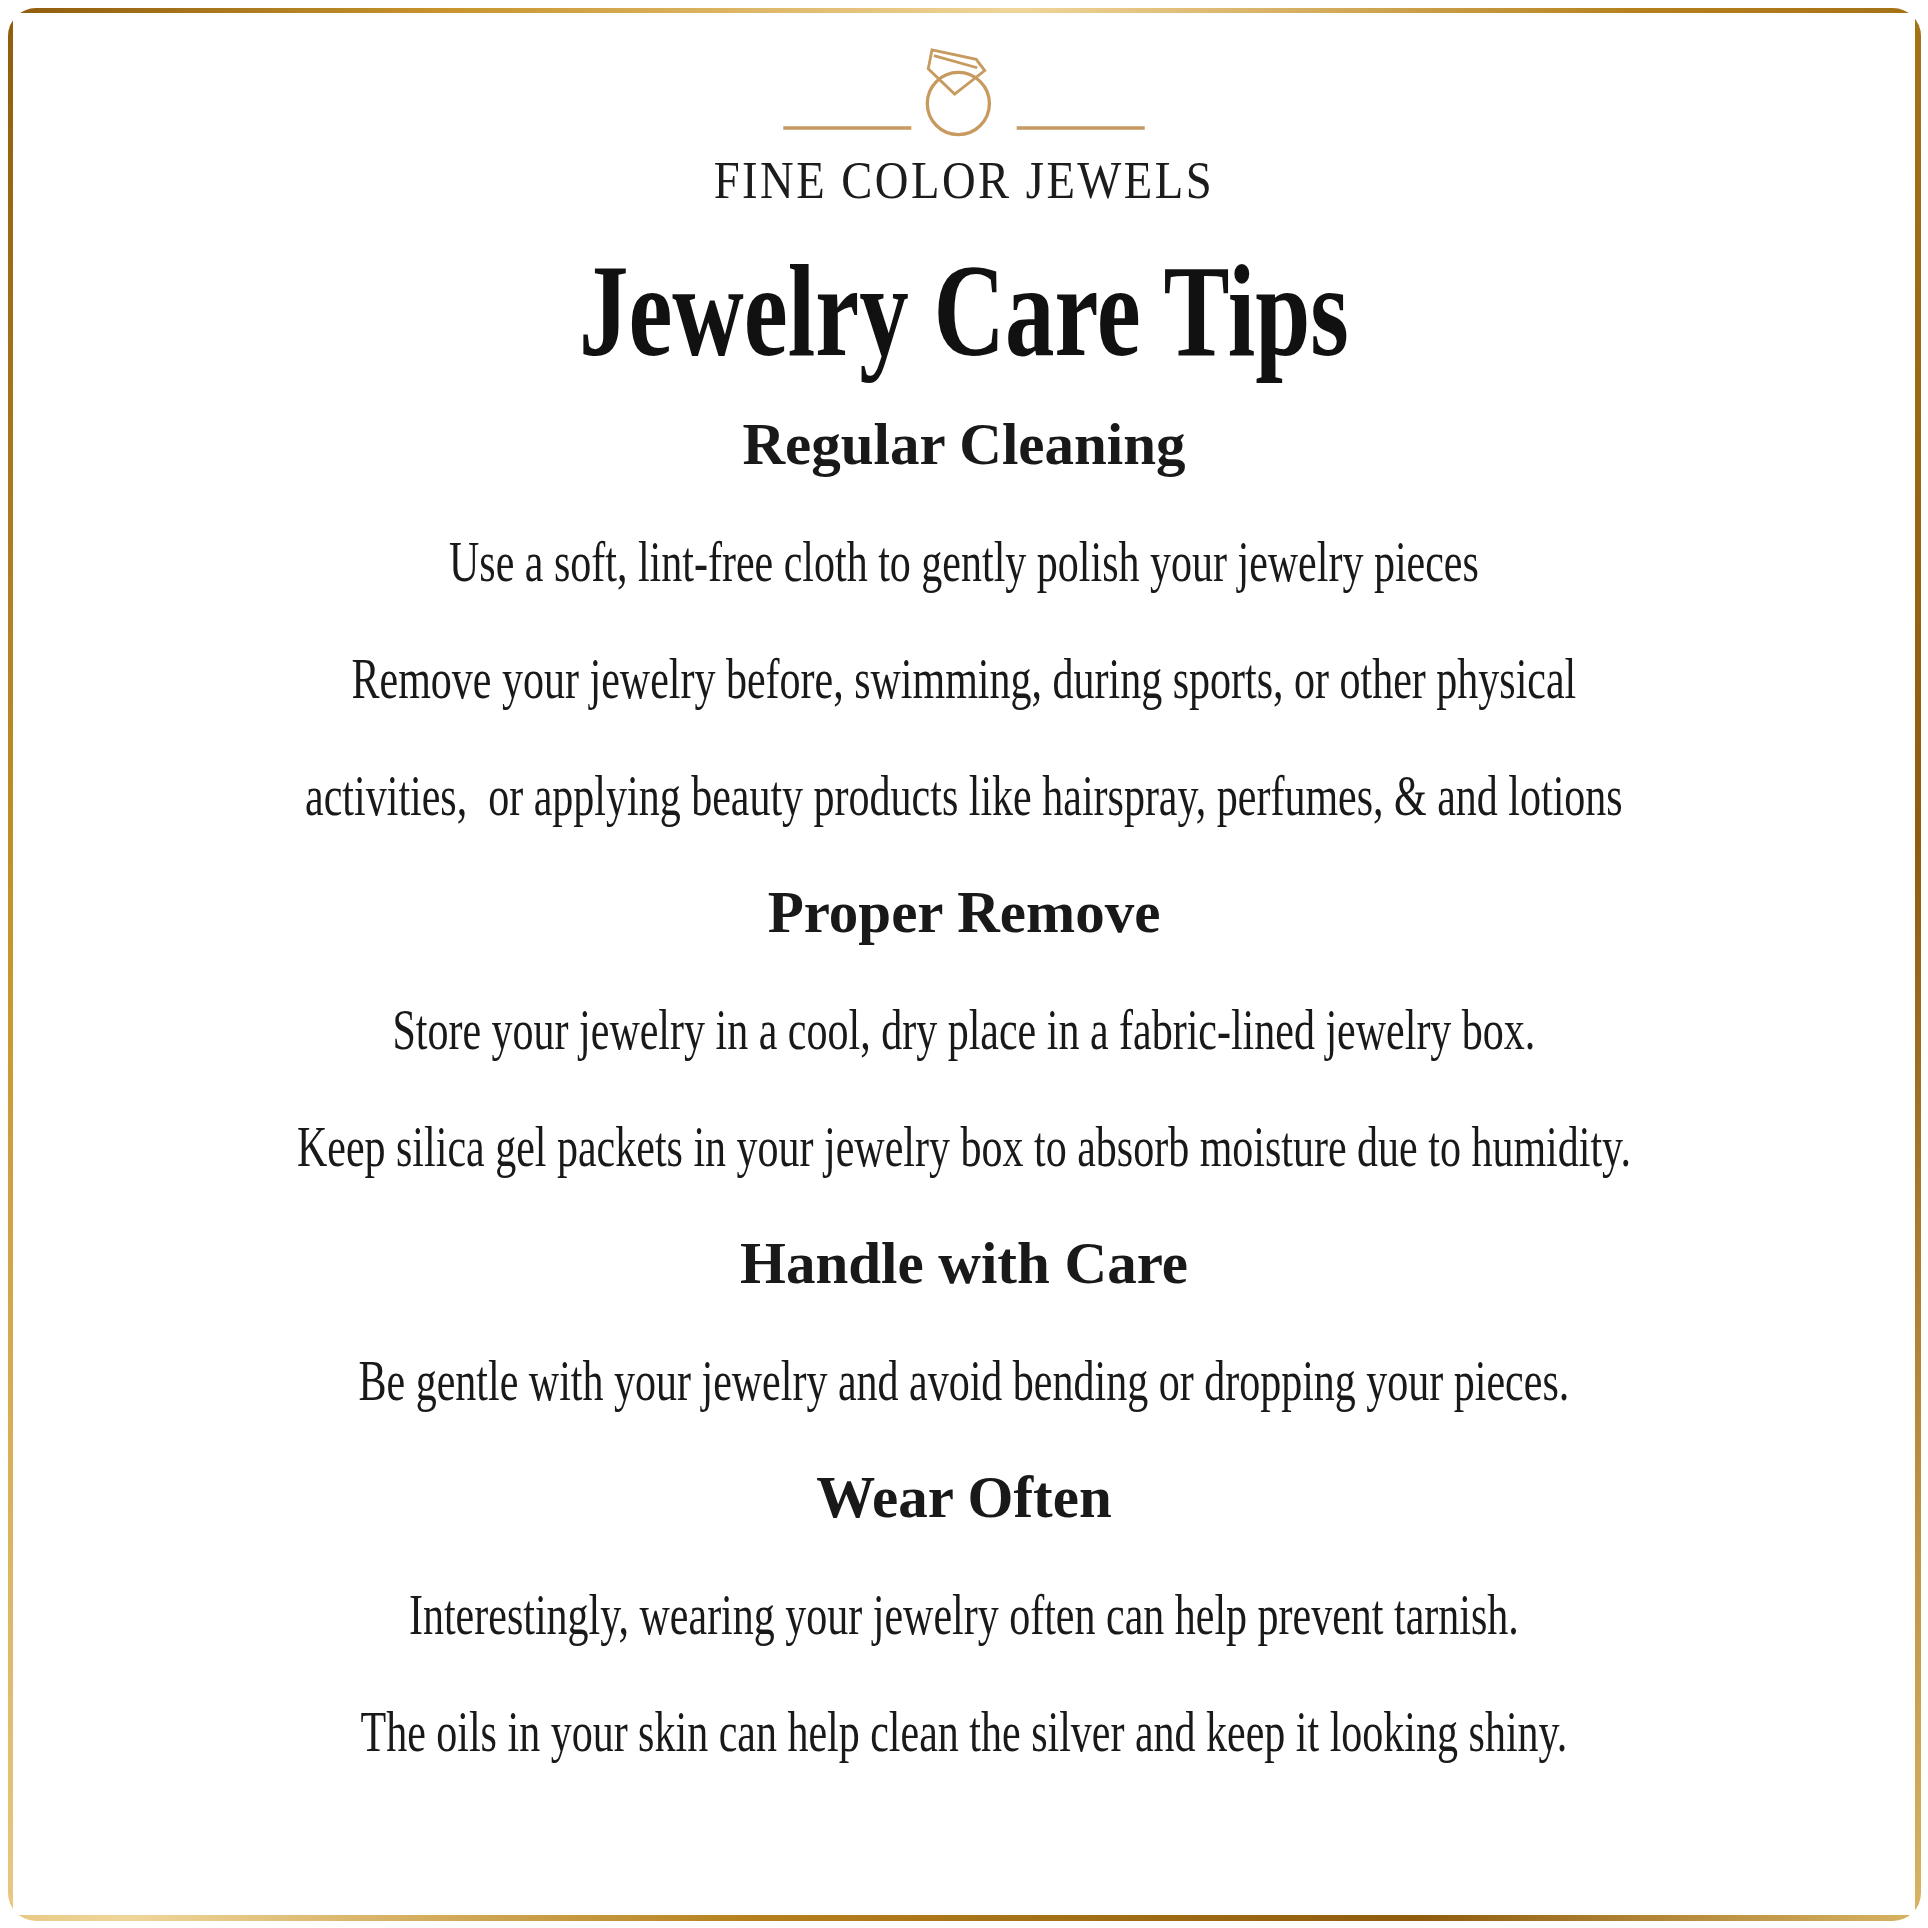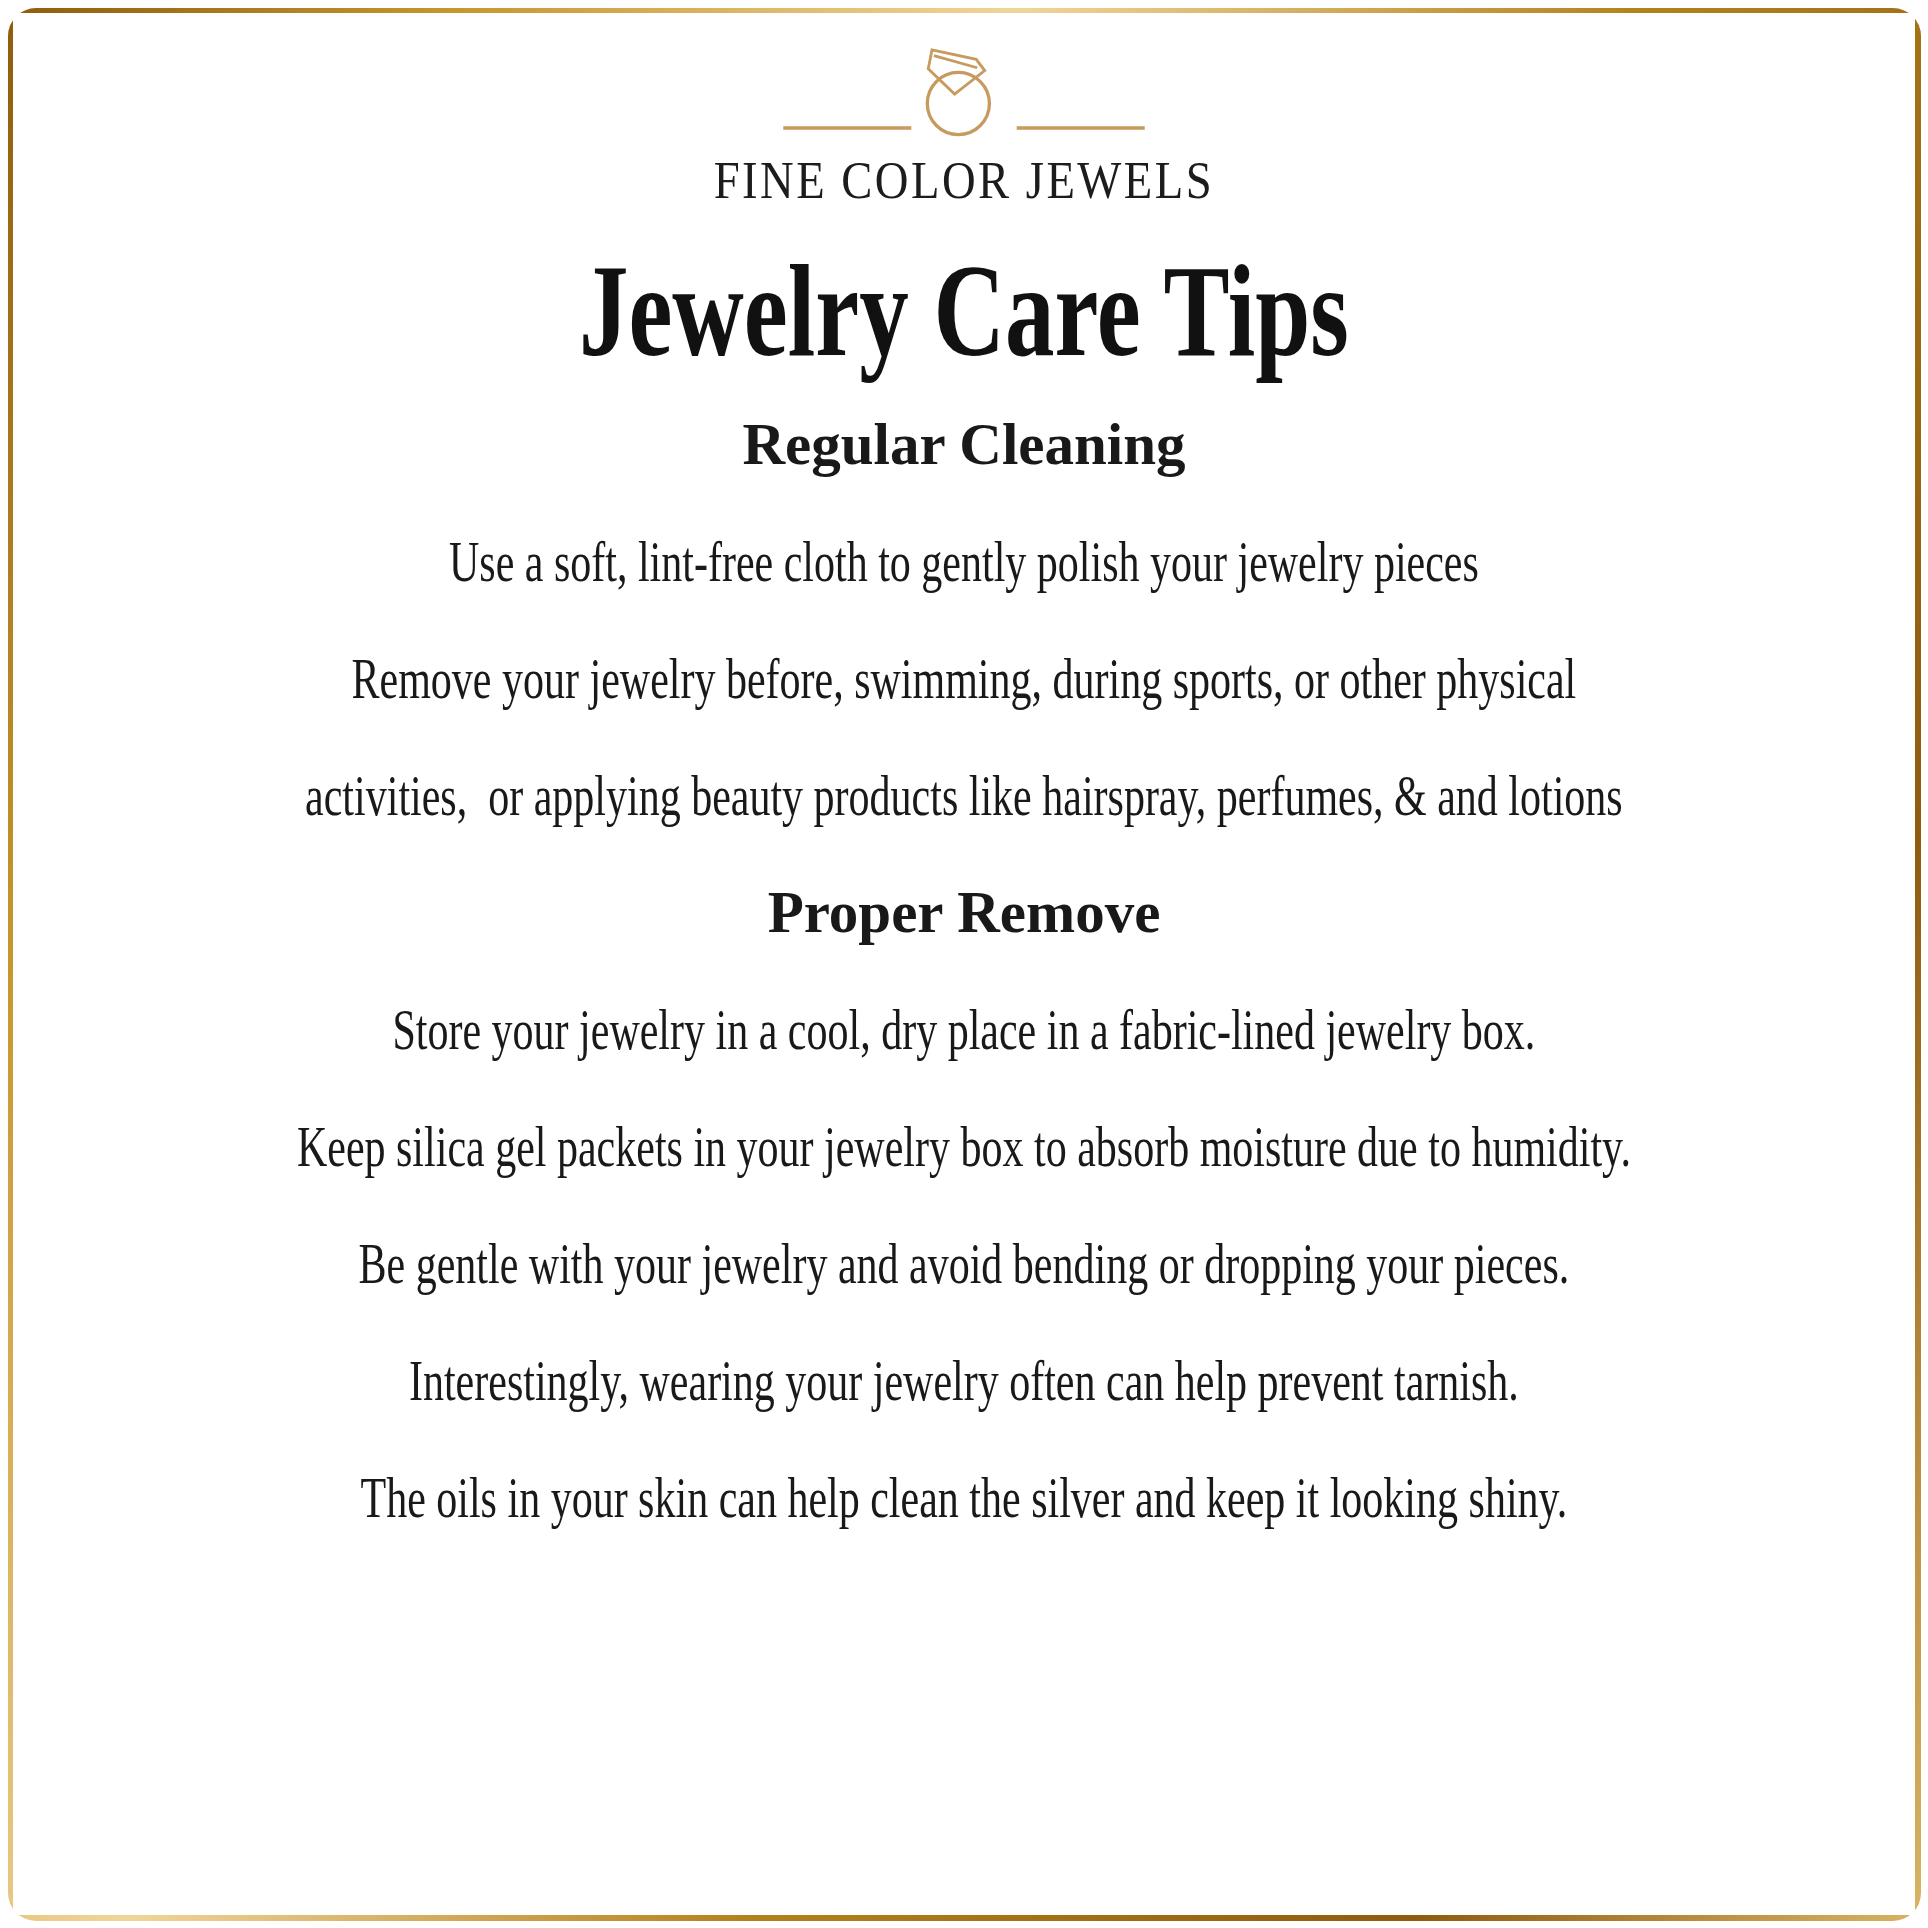--- a/index.html
+++ b/index.html
@@ -123,22 +123,24 @@
         <div class="row heading">Regular Cleaning</div>
         <div class="row body">Use a soft, lint-free cloth to gently polish your jewelry pieces</div>
 
         <div class="row body">Remove your jewelry before, swimming, during sports, or other physical</div>
         <div class="row body">activities,  or applying beauty products like hairspray, perfumes, &amp; and lotions</div>
 
         <div class="row heading">Proper Remove</div>
         <div class="row body">Store your jewelry in a cool, dry place in a fabric-lined jewelry box.</div>
         <div class="row body">Keep silica gel packets in your jewelry box to absorb moisture due to humidity.</div>
 
+        <div class="row heading">Handle with Care</div>
         <div class="row body">Be gentle with your jewelry and avoid bending or dropping your pieces.</div>
 
+        <div class="row heading">Wear Often</div>
         <div class="row body">Interestingly, wearing your jewelry often can help prevent tarnish.</div>
         <div class="row body">The oils in your skin can help clean the silver and keep it looking shiny.</div>
       </div>
 
     </div>
   </div>
 </div>
 
 
 </body></html>

